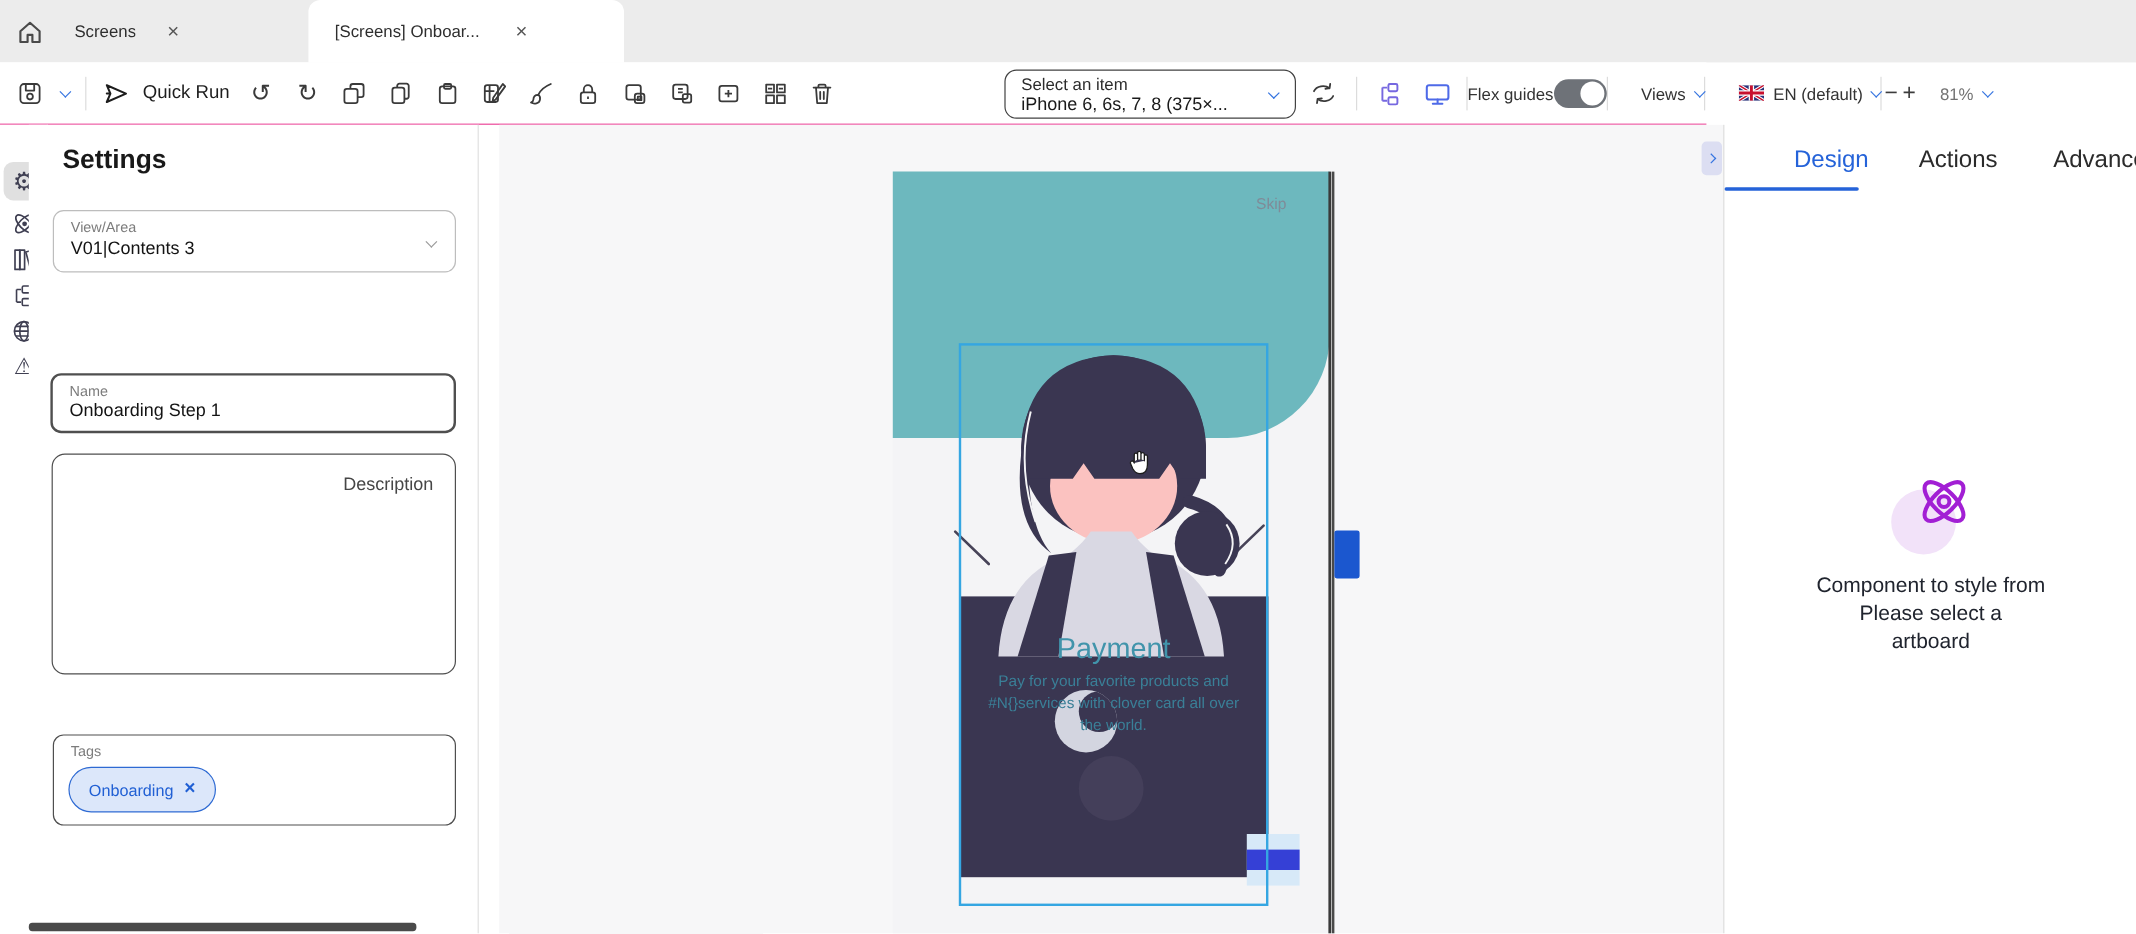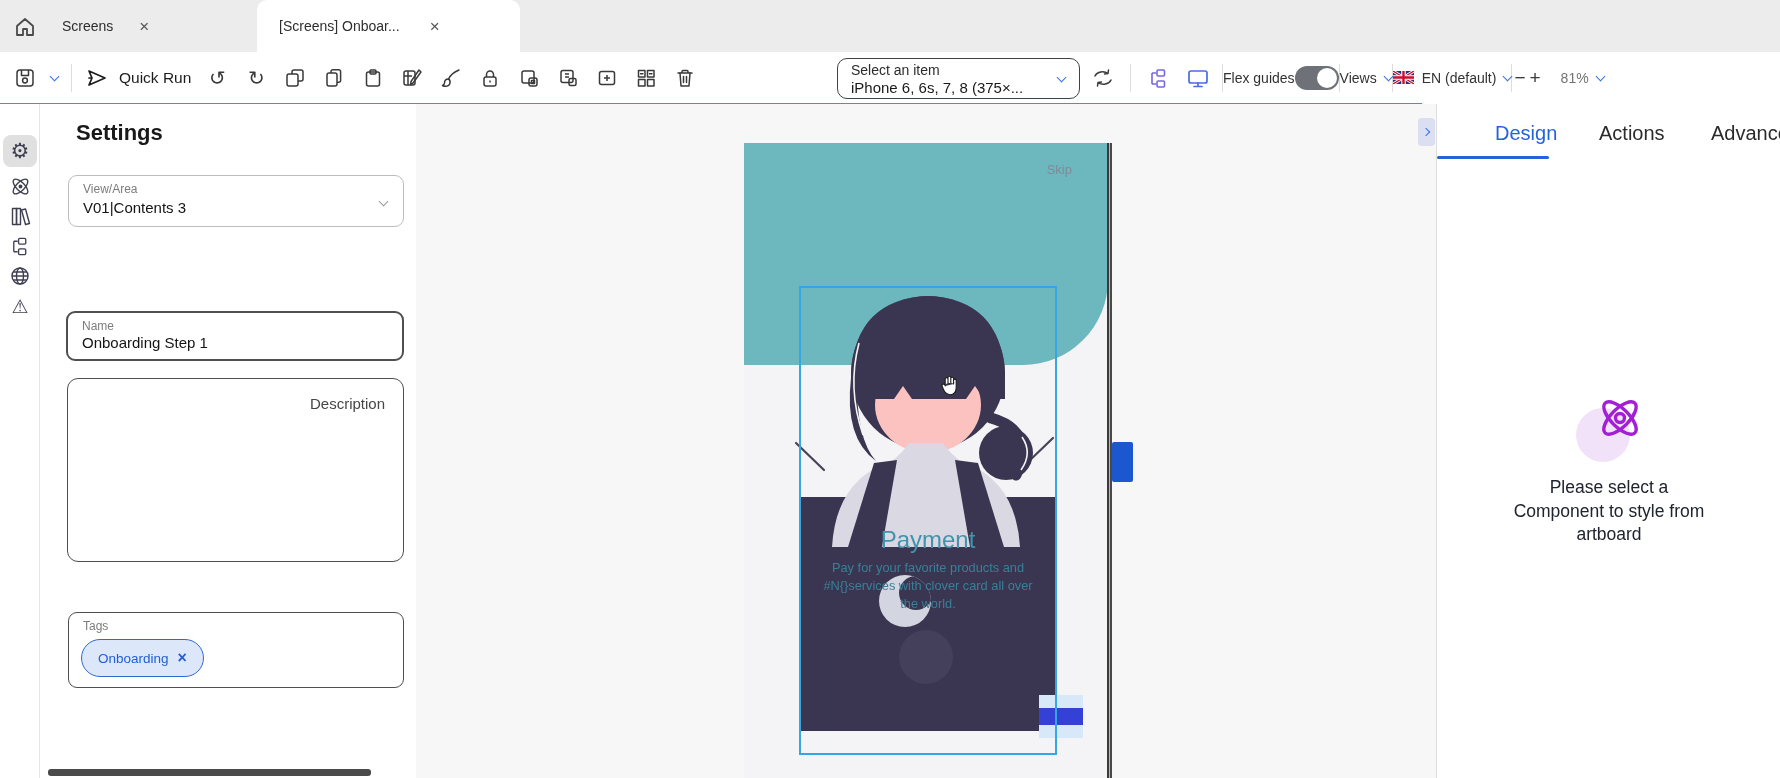--- a/index.html
+++ b/index.html
@@ -30,30 +30,30 @@
   .chev.gray { border-color:#9a9a9a; }
   .devsel { position:absolute; left:837px; top:6px; width:243px; height:41px; border:1.5px solid #424242; border-radius:10px; background:#fff; padding:3px 12px 0 13px; cursor:pointer; }
   .devsel .dlabel { font-size:14px; color:#2c2c2c; }
   .devsel .dvalue { font-size:15px; color:#191919; margin-top:1px; white-space:nowrap; }
   .devsel .chev { position:absolute; right:14px; top:18px; }
   .tb-mid { position:absolute; left:1090px; top:0; height:51px; display:flex; align-items:center; gap:14px; }
   .tb-right { position:absolute; left:1222px; top:0; height:51px; display:flex; align-items:center; gap:0; }
   .tb-text { font-size:14px; color:#333; white-space:nowrap; }
   .toggle { width:44px; height:24px; border-radius:12px; background:#6e7278; position:relative; cursor:pointer; }
   .toggle .knob { position:absolute; right:2px; top:2px; width:20px; height:20px; border-radius:50%; background:#fff; }
-  .drop { display:flex; align-items:center; gap:8px; cursor:pointer; }
+  .drop { display:flex; align-items:center; gap:8px; cursor:pointer;margin-left:28px; }
   .zoomsym { font-size:19px; color:#3c3c3c; cursor:pointer; padding:0 2px; }
 
   
   .rail { position:absolute; left:0; top:104px; width:40px; height:674px; background:#fff; border-right:1px solid #e4e4e4; }
   .rail-ic { position:absolute; left:3px; width:34px; height:32px; display:flex; align-items:center; justify-content:center; cursor:pointer; color:#3f3f52; font-size:21px; }
   .rail-ic.sel { background:#e0e0e0; border-radius:8px; }
 
   
-  .settings { position:absolute; left:48px; top:104px; width:375px; height:674px; background:#fff; border-right:1px solid #e0e0e0; }
+  .settings { position:absolute; left:24px; top:104px; width:375px; height:674px; background:#fff; border-right:1px solid #e0e0e0; }
   .s-title { position:absolute; left:28px; top:16px; font-size:22px; font-weight:700; color:#191919; }
   .field { position:absolute; border-radius:9px; background:#fff; }
   .f-label { position:absolute; left:14px; top:6px; font-size:12px; color:#7c7c7c; }
   .f-value { position:absolute; left:14px; top:23px; font-size:15px; color:#141414; white-space:nowrap; }
   .f-viewarea { left:20px; top:71px; width:336px; height:52px; border:1px solid #bdbdbd; }
   .f-viewarea .chev { position:absolute; right:16px; top:25px; }
   .f-sequence { left:20px; top:138px; width:336px; height:52px; border:1px solid #bdbdbd; }
   .f-name { left:18px; top:207px; width:338px; height:50px; border:2px solid #4f4f4f; }
   .f-name input { position:absolute; left:14px; top:21px; width:300px; border:none; outline:none; font-size:15px; color:#141414; font-family:"Liberation Sans",sans-serif; background:transparent; }
   .f-desc { left:19px; top:274px; width:337px; height:184px; border:1.5px solid #4f4f4f; border-radius:11px; }
@@ -411,20 +411,20 @@
     <div class="empty">
       <div class="atom-wrap">
         <div class="atom-halo"></div>
         <svg width="52" height="52" viewBox="0 0 52 52" fill="none" stroke="#a21fd4" stroke-width="3.4">
             <ellipse cx="26" cy="26" rx="21" ry="9" transform="rotate(45 26 26)"></ellipse>
             <ellipse cx="26" cy="26" rx="21" ry="9" transform="rotate(-45 26 26)"></ellipse>
             <circle cx="26" cy="26" r="4.5"></circle>
           </svg>
       </div>
       <div class="empty-text">
+        <div class="empty-line">Component to style from</div>
         <div class="empty-line">Please select a</div>
-        <div class="empty-line">Component to style from</div>
         <div class="empty-line">artboard</div>
       </div>
     </div>
   </div>
 
 </div>
 
 </body></html>

